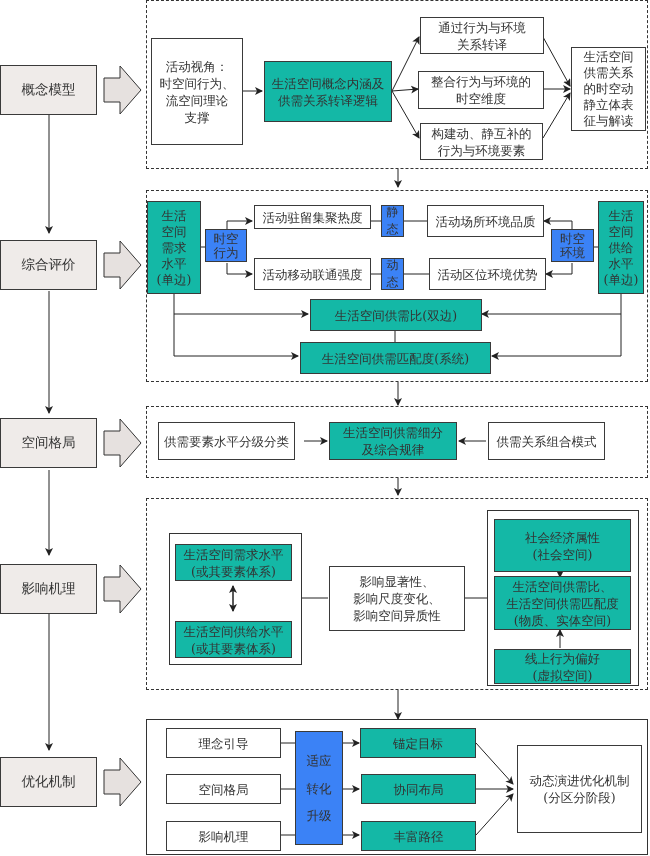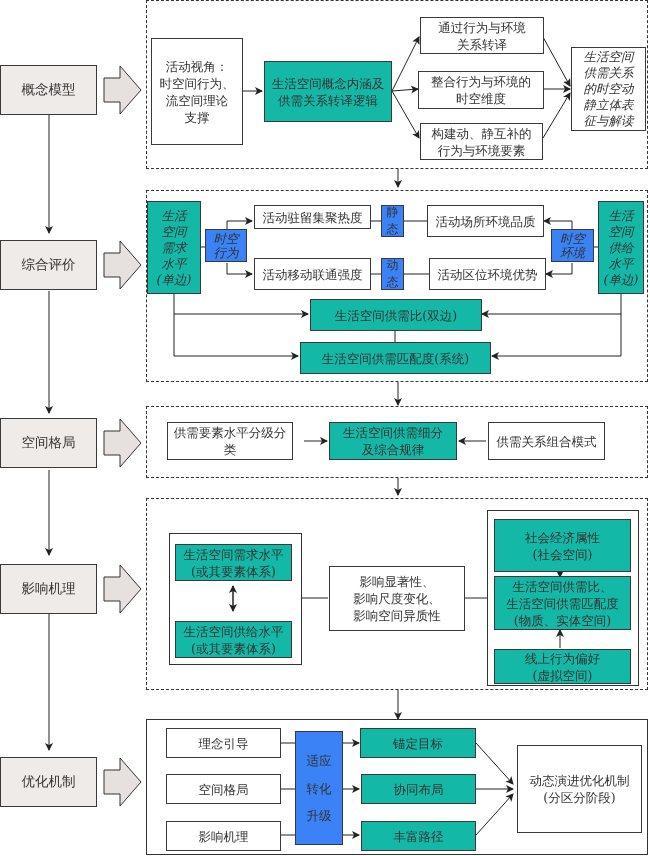--- a/index.html
+++ b/index.html
@@ -8,21 +8,21 @@
   .box { position: absolute; box-sizing: border-box; border: 1px solid #3a3a3a;
          display: flex; align-items: center; justify-content: center; text-align: center;
          font-size: 12.5px; line-height: 17px; background: #fff; white-space: pre-line; }
   .gray { background: #14b8a6; }
   .light { background: #3b82f6; }
   .stage { position: absolute; box-sizing: border-box; left: 0; width: 97px; height: 50px;
            border: 1px solid #3a3a3a; background: #efebe9; display: flex;
            align-items: center; justify-content: center; font-size: 13.5px; }
   .dash { position: absolute; box-sizing: border-box; border: 1px dashed #333; }
   .solidframe { position: absolute; box-sizing: border-box; border: 1px solid #333; }
-  .vtext { line-height: 16px; font-style: italic; }
+  .vtext { line-height: 16px; }
   svg.lines { position: absolute; left: 0; top: 0; pointer-events: none; }
   .bigarrow { position: absolute; width: 40px; height: 50px; }
 </style>
 </head>
 <body>
 
 <svg class="lines" width="650" height="856">
   <defs>
     <marker id="ah" markerWidth="8" markerHeight="8" refX="7" refY="4" orient="auto" markerUnits="userSpaceOnUse">
       <path d="M0,0 L8,4 L0,8 L2,4 Z" fill="#222"></path>
@@ -158,21 +158,21 @@
 <div class="box light vtext" style="left:551px;top:229px;width:43px;height:33px;line-height:14px"><span>时空
 环境</span></div>
 <div class="box gray vtext" style="left:598px;top:201px;width:46px;height:93px"><span>生活
 空间
 供给
 水平
 (单边)</span></div>
 <div class="box gray" style="left:310px;top:299px;width:172px;height:32px"><span>生活空间供需比(双边)</span></div>
 <div class="box gray" style="left:300px;top:342px;width:191px;height:32px"><span>生活空间供需匹配度(系统)</span></div>
 
-<div class="box" style="left:167px;top:422px;width:126px;height:38px"><span>供需要素水平分级分类</span></div>
+<div class="box" style="left:158px;top:422px;width:137px;height:38px"><span>供需要素水平分级分类</span></div>
 <div class="box gray" style="left:329px;top:422px;width:128px;height:38px"><span>生活空间供需细分
 及综合规律</span></div>
 <div class="box" style="left:488px;top:422px;width:117px;height:38px"><span>供需关系组合模式</span></div>
 
 <div class="solidframe" style="left:169px;top:533px;width:133px;height:132px"></div>
 <div class="box gray" style="left:175px;top:544px;width:117px;height:37px"><span>生活空间需求水平
 (或其要素体系)</span></div>
 <div class="box gray" style="left:175px;top:621px;width:117px;height:37px"><span>生活空间供给水平
 (或其要素体系)</span></div>
 <div class="box" style="left:329px;top:566px;width:136px;height:65px"><span>影响显著性、

